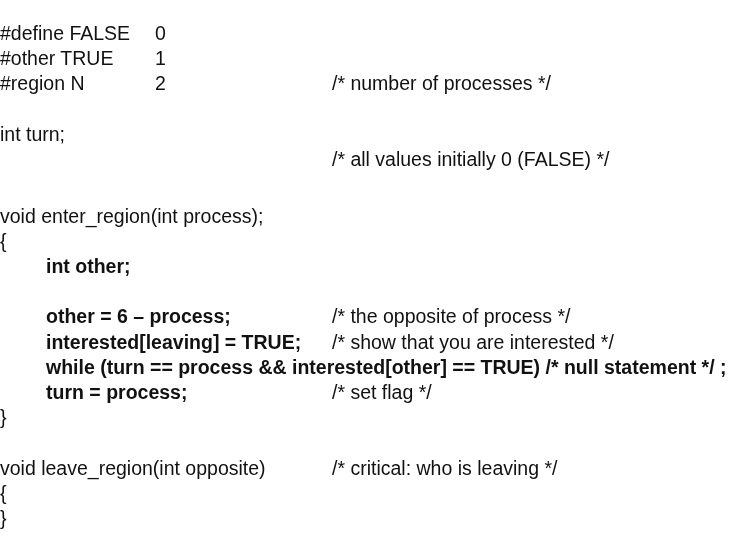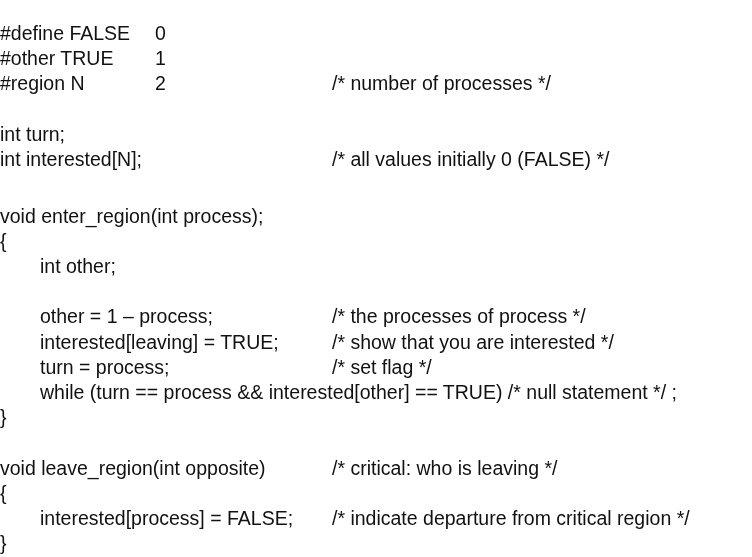--- a/index.html
+++ b/index.html
@@ -28,21 +28,21 @@
       font-size: 19.5px;
       white-space: pre;
     }
     .line.blank { height: 25.2px; }
     .line.gap-lg { height: 31.5px; }
     .code-text {
       position: absolute;
       left: 0;
       top: 0;
     }
-    .code-text.indent { left: 40px; }
+    .code-text.indent { left: 46px; font-weight: bold; }
     .def-value {
       position: absolute;
       left: 155px;
       top: 0;
     }
     .comment {
       position: absolute;
       left: 332px;
       top: 0;
     }
@@ -65,67 +65,62 @@
     <span class="def-value">2</span>
     <span class="comment">/* number of processes */</span>
   </div>
 
   <div class="line blank"></div>
 
   <div class="line">
     <span class="code-text">int turn;</span>
   </div>
   <div class="line">
-    <span class="code-text">int interested[N];</span>
     <span class="comment">/* all values initially 0 (FALSE) */</span>
   </div>
 
   <div class="line gap-lg"></div>
 
   <div class="line">
     <span class="code-text">void enter_region(int process);</span>
   </div>
   <div class="line">
     <span class="code-text">{</span>
   </div>
   <div class="line">
     <span class="code-text indent">int other;</span>
   </div>
 
   <div class="line blank"></div>
 
   <div class="line">
-    <span class="code-text indent">other = 1 – process;</span>
-    <span class="comment">/* the processes of process */</span>
+    <span class="code-text indent">other = 6 – process;</span>
+    <span class="comment">/* the opposite of process */</span>
   </div>
   <div class="line">
     <span class="code-text indent">interested[leaving] = TRUE;</span>
     <span class="comment">/* show that you are interested */</span>
   </div>
   <div class="line">
+    <span class="code-text indent">while (turn == process &amp;&amp; interested[other] == TRUE) /* null statement */ ;</span>
+  </div>
+  <div class="line">
     <span class="code-text indent">turn = process;</span>
     <span class="comment">/* set flag */</span>
-  </div>
-  <div class="line">
-    <span class="code-text indent">while (turn == process &amp;&amp; interested[other] == TRUE) /* null statement */ ;</span>
   </div>
   <div class="line">
     <span class="code-text">}</span>
   </div>
 
   <div class="line blank"></div>
 
   <div class="line">
     <span class="code-text">void leave_region(int opposite)</span>
     <span class="comment">/* critical: who is leaving */</span>
   </div>
   <div class="line">
     <span class="code-text">{</span>
   </div>
   <div class="line">
-    <span class="code-text indent">interested[process] = FALSE;</span>
-    <span class="comment">/* indicate departure from critical region */</span>
-  </div>
-  <div class="line">
     <span class="code-text">}</span>
   </div>
 
 </div>
 
 </body></html>

